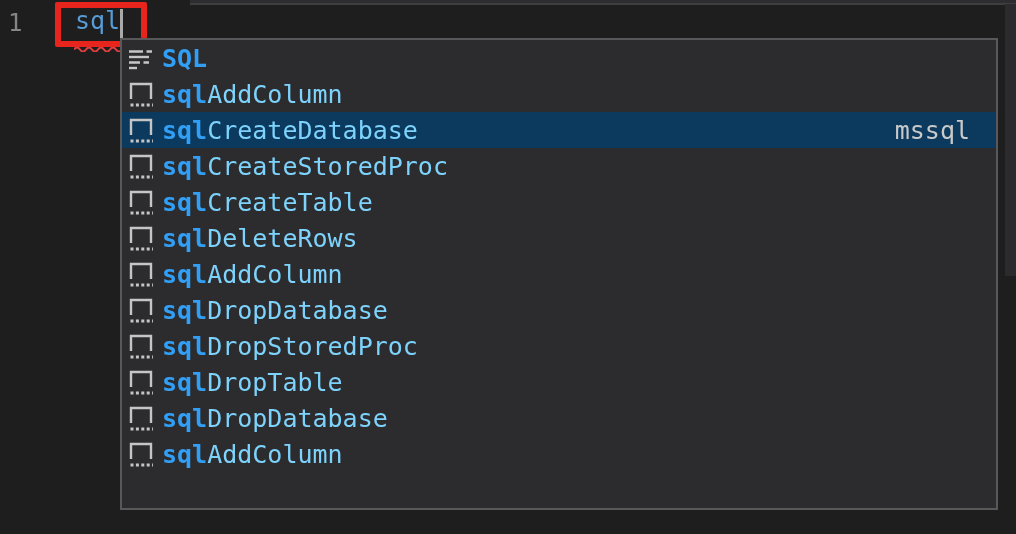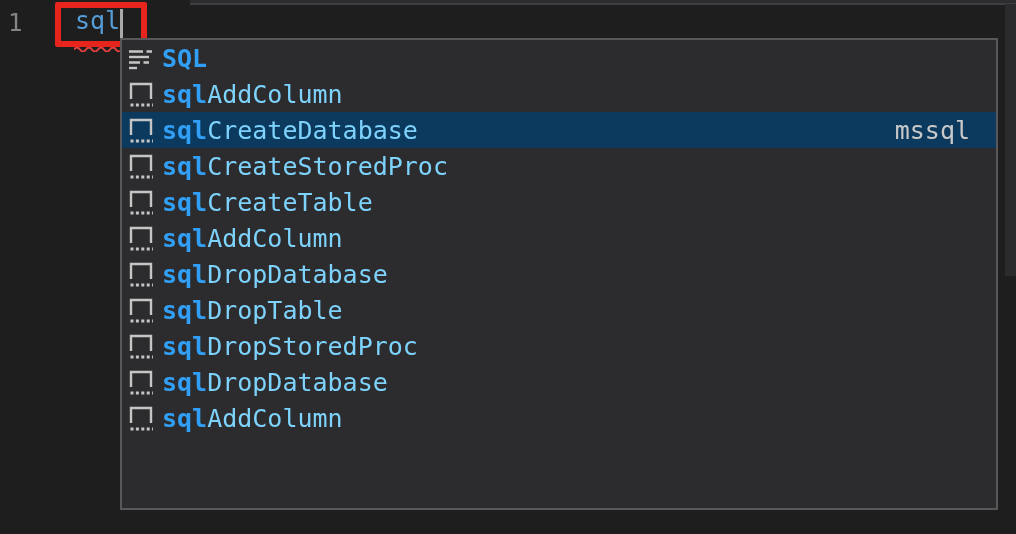--- a/index.html
+++ b/index.html
@@ -141,56 +141,65 @@
         </span>
         <span class="sg-label"><span class="match">sql</span><span class="rest">CreateTable</span></span>
       </div>
       <div class="sg-row">
         <span class="sg-icon">
           <svg width="26" height="28" viewBox="0 0 26 28" fill="none" stroke="#c5c5c5" stroke-width="2.4">
             <path d="M3 19 V4 H23 V19"></path>
             <path d="M2.5 25 H25" stroke-width="3.2" stroke-dasharray="3 2.4"></path>
           </svg>
         </span>
+        <span class="sg-label"><span class="match">sql</span><span class="rest">DeleteRows</span></span>
+      </div>
+      <div class="sg-row">
+        <span class="sg-icon">
+          <svg width="26" height="28" viewBox="0 0 26 28" fill="none" stroke="#c5c5c5" stroke-width="2.4">
+            <path d="M3 19 V4 H23 V19"></path>
+            <path d="M2.5 25 H25" stroke-width="3.2" stroke-dasharray="3 2.4"></path>
+          </svg>
+        </span>
         <span class="sg-label"><span class="match">sql</span><span class="rest">AddColumn</span></span>
       </div>
       <div class="sg-row">
         <span class="sg-icon">
           <svg width="26" height="28" viewBox="0 0 26 28" fill="none" stroke="#c5c5c5" stroke-width="2.4">
             <path d="M3 19 V4 H23 V19"></path>
             <path d="M2.5 25 H25" stroke-width="3.2" stroke-dasharray="3 2.4"></path>
           </svg>
         </span>
         <span class="sg-label"><span class="match">sql</span><span class="rest">DropDatabase</span></span>
       </div>
       <div class="sg-row">
         <span class="sg-icon">
           <svg width="26" height="28" viewBox="0 0 26 28" fill="none" stroke="#c5c5c5" stroke-width="2.4">
             <path d="M3 19 V4 H23 V19"></path>
             <path d="M2.5 25 H25" stroke-width="3.2" stroke-dasharray="3 2.4"></path>
           </svg>
         </span>
+        <span class="sg-label"><span class="match">sql</span><span class="rest">DropStoredProc</span></span>
+      </div>
+      <div class="sg-row">
+        <span class="sg-icon">
+          <svg width="26" height="28" viewBox="0 0 26 28" fill="none" stroke="#c5c5c5" stroke-width="2.4">
+            <path d="M3 19 V4 H23 V19"></path>
+            <path d="M2.5 25 H25" stroke-width="3.2" stroke-dasharray="3 2.4"></path>
+          </svg>
+        </span>
         <span class="sg-label"><span class="match">sql</span><span class="rest">DropTable</span></span>
       </div>
       <div class="sg-row">
         <span class="sg-icon">
           <svg width="26" height="28" viewBox="0 0 26 28" fill="none" stroke="#c5c5c5" stroke-width="2.4">
             <path d="M3 19 V4 H23 V19"></path>
             <path d="M2.5 25 H25" stroke-width="3.2" stroke-dasharray="3 2.4"></path>
           </svg>
         </span>
-        <span class="sg-label"><span class="match">sql</span><span class="rest">DropStoredProc</span></span>
-      </div>
-      <div class="sg-row">
-        <span class="sg-icon">
-          <svg width="26" height="28" viewBox="0 0 26 28" fill="none" stroke="#c5c5c5" stroke-width="2.4">
-            <path d="M3 19 V4 H23 V19"></path>
-            <path d="M2.5 25 H25" stroke-width="3.2" stroke-dasharray="3 2.4"></path>
-          </svg>
-        </span>
         <span class="sg-label"><span class="match">sql</span><span class="rest">DropDatabase</span></span>
       </div>
       <div class="sg-row">
         <span class="sg-icon">
           <svg width="26" height="28" viewBox="0 0 26 28" fill="none" stroke="#c5c5c5" stroke-width="2.4">
             <path d="M3 19 V4 H23 V19"></path>
             <path d="M2.5 25 H25" stroke-width="3.2" stroke-dasharray="3 2.4"></path>
           </svg>
         </span>
         <span class="sg-label"><span class="match">sql</span><span class="rest">AddColumn</span></span>

